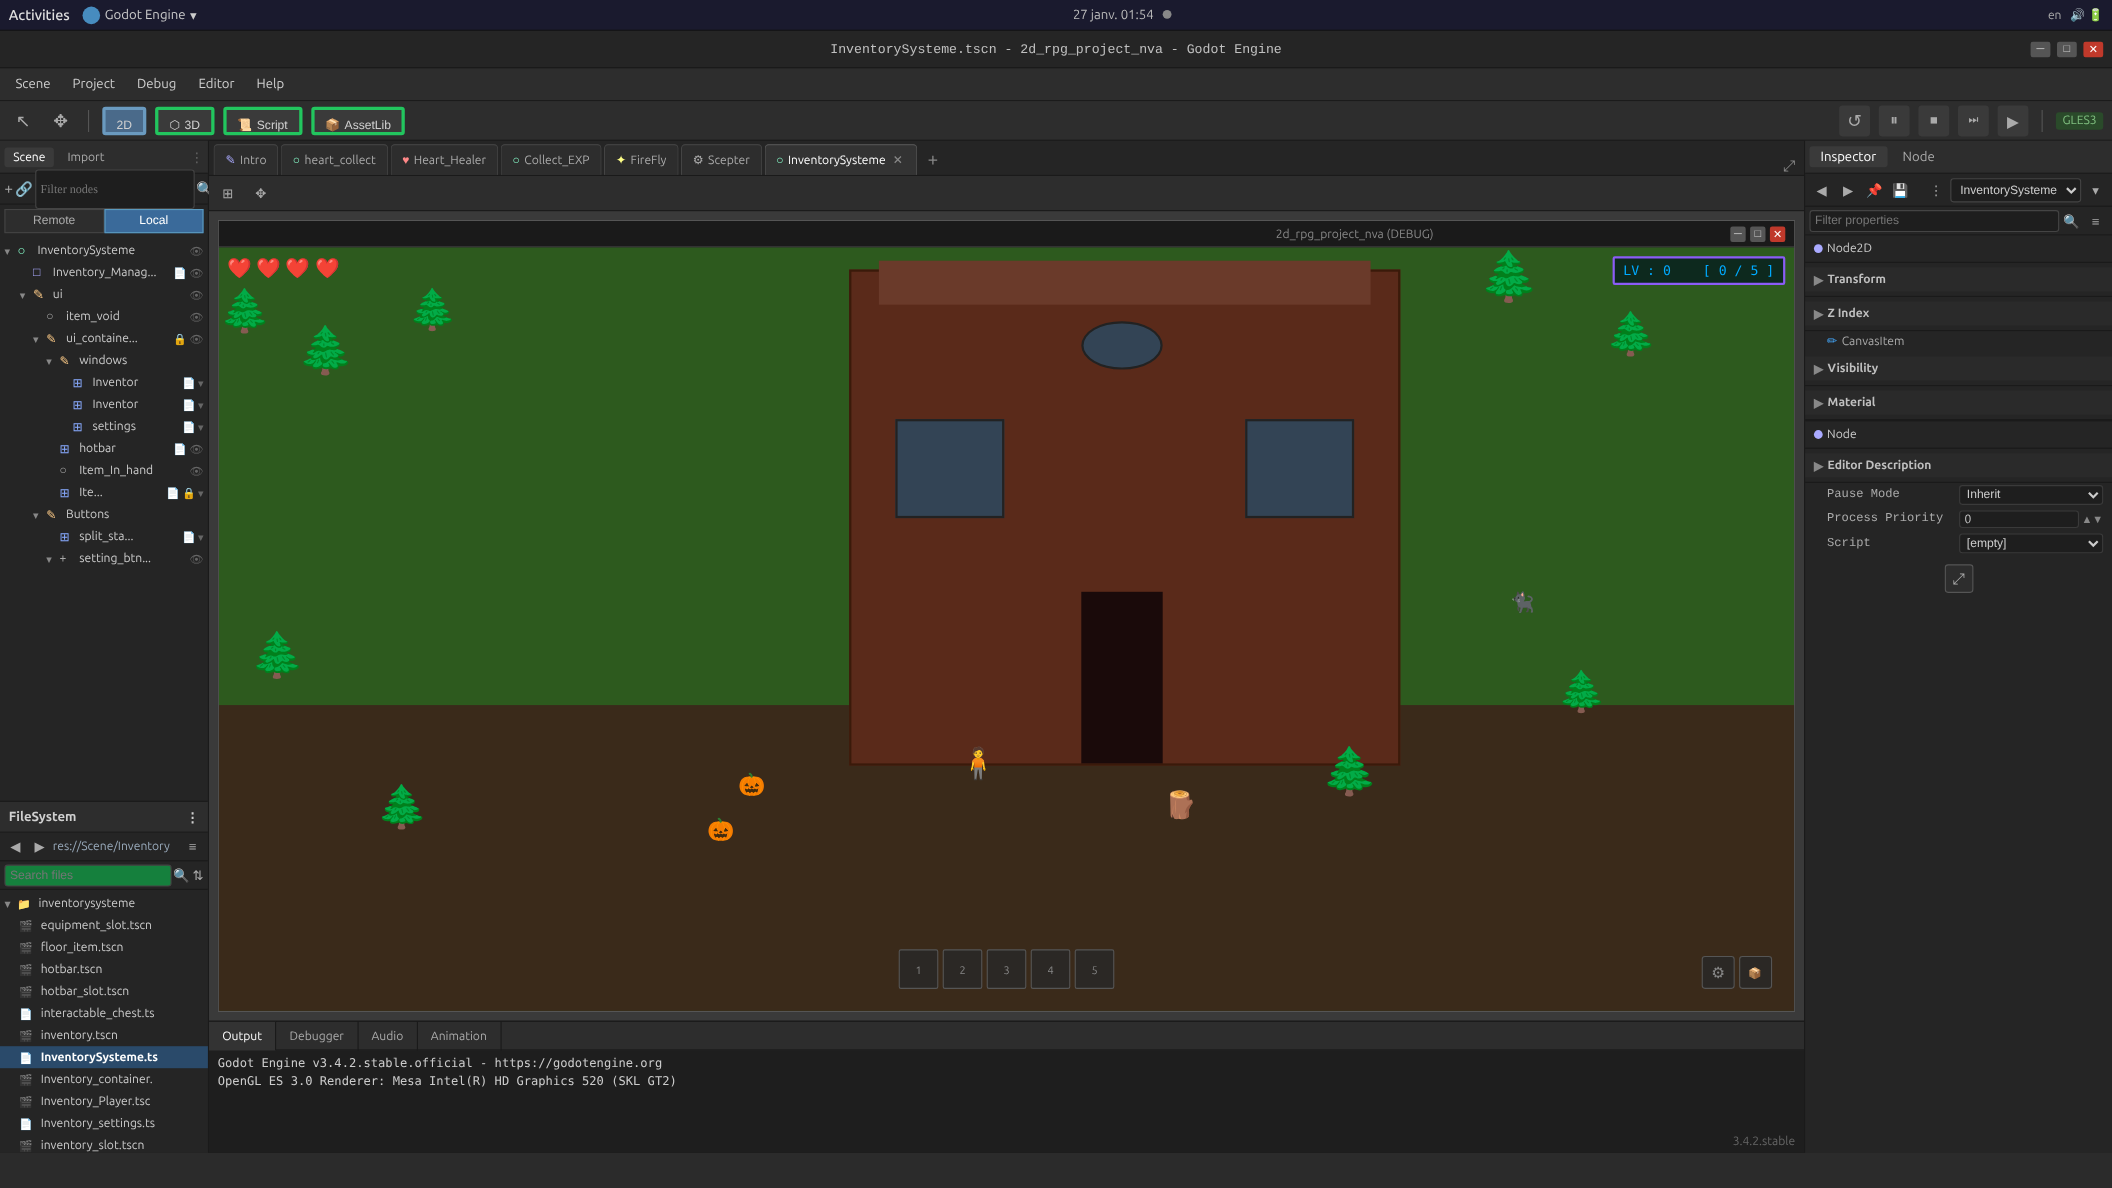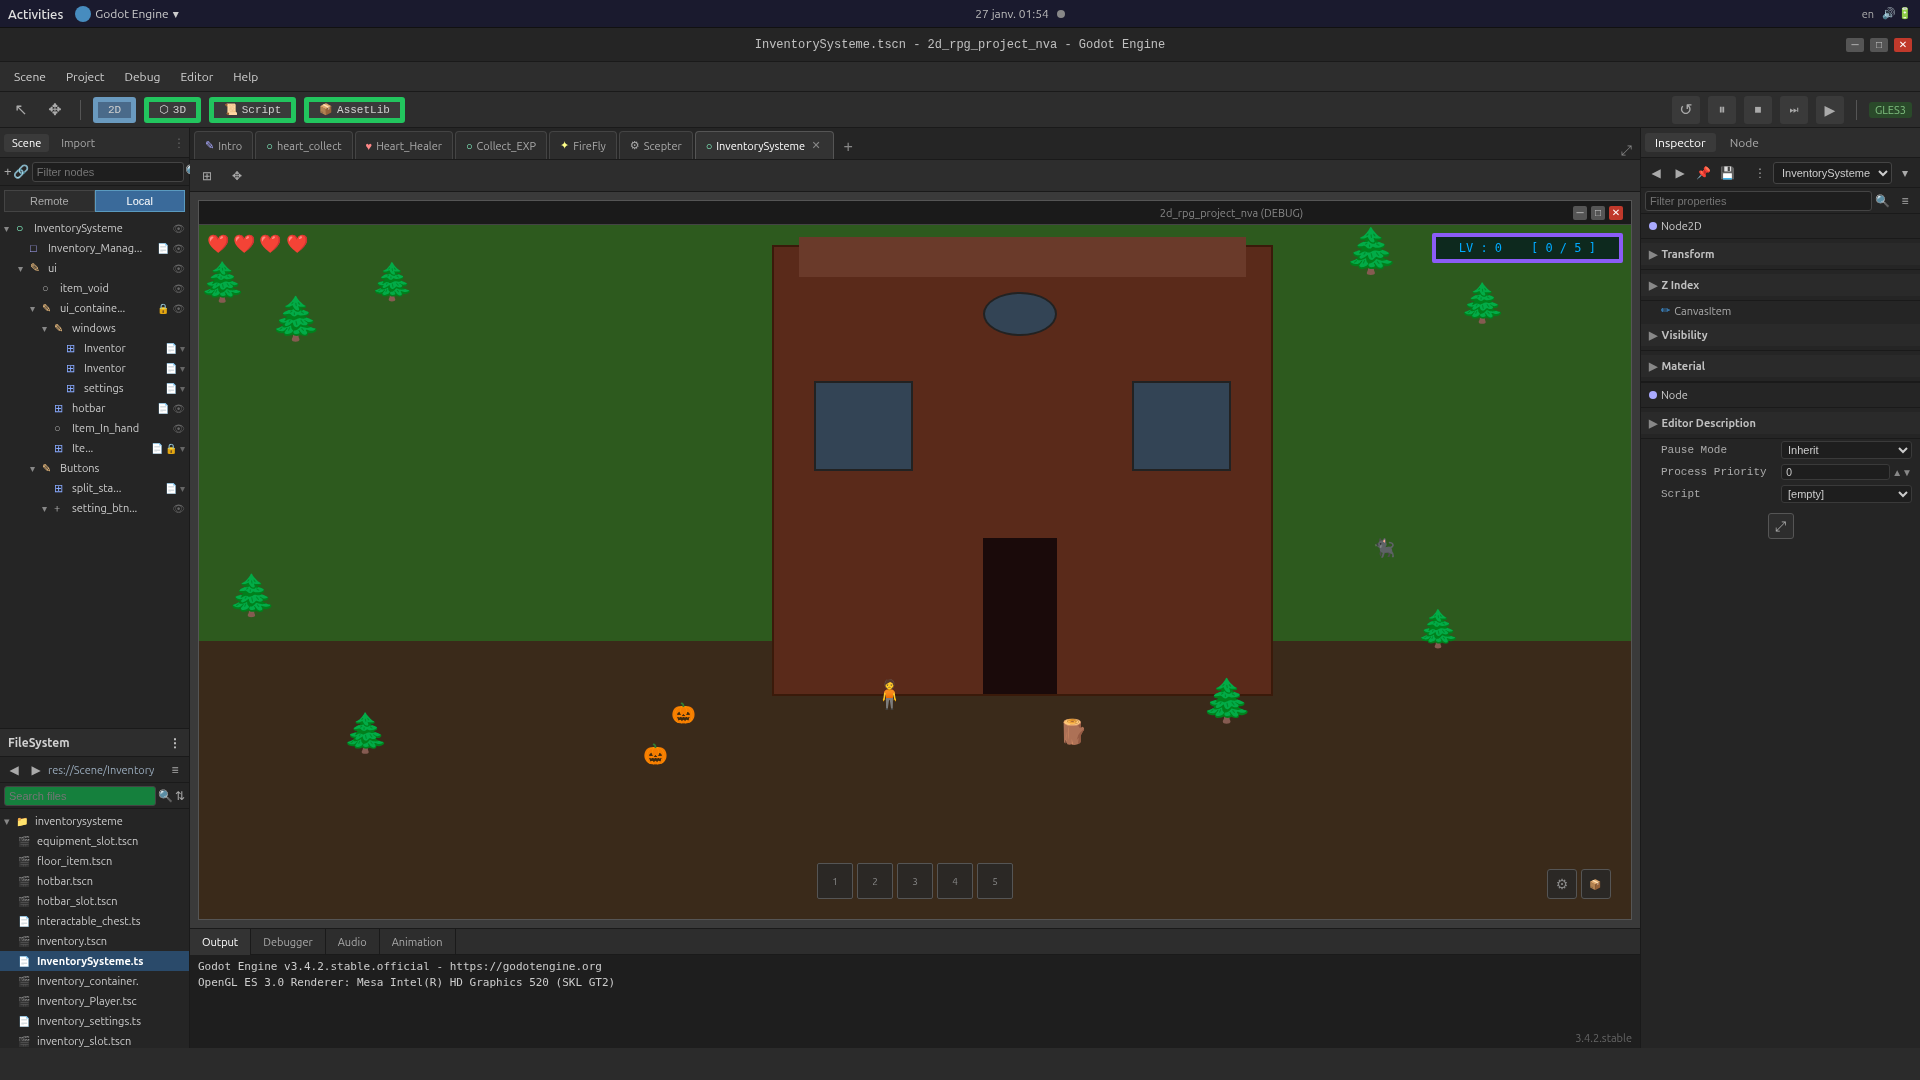--- a/index.html
+++ b/index.html
@@ -123,29 +123,28 @@
       display: flex;
       align-items: center;
       padding: 0 8px;
       gap: 8px;
       border-bottom: 1px solid #1a1a1a;
     }
     .toolbar-btn {
       height: 26px;
       padding: 0 10px;
       background: #3a3a3a;
-      border: 5px solid #22c55e;
+      border: 3px solid #22c55e;
       border-radius: 3px;
       color: #d0d0d0;
       font-size: 11px;
       cursor: pointer;
       display: flex;
-      align-items: center;
+      align-items: flex-end;
       gap: 4px;
-      font-family: Liberation Mono, monospace;
     }
     .toolbar-btn.active {
       background: #4a6a8a;
       border-color: #6a9abf;
     }
     .toolbar-separator { width: 1px; height: 20px; background: #555; margin: 0 4px; }
     .toolbar-spacer { flex: 1; }
     .play-btn {
       width: 28px;
       height: 28px;
@@ -275,27 +274,28 @@
       background: transparent;
       border: none;
       color: #aaa;
       cursor: pointer;
       font-size: 13px;
       display: flex; align-items: center; justify-content: center;
       border-radius: 2px;
     }
     .filter-input {
       flex: 1;
-      height: 20px;
+      height: 36px;
       background: #1e1e1e;
       border: 1px solid #444;
       border-radius: 3px;
       color: #ccc;
       font-size: 11px;
       padding: 0 4px;
+      font-family: Liberation Serif, serif;
     }
     .remote-local {
       display: flex;
       gap: 0;
       margin: 4px;
     }
     .rl-btn {
       flex: 1;
       height: 22px;
       background: #2d2d2d;
@@ -437,25 +437,25 @@
       top: 8px;
       left: 8px;
       display: flex;
       gap: 4px;
     }
     .game-hud-right {
       position: absolute;
       top: 8px;
       right: 8px;
       background: rgba(0,20,30,0.7);
-      border: 4px solid #8b5cf6;
+      border: 2px solid #8b5cf6;
       color: #0af;
       font-family: monospace;
       font-size: 12px;
-      padding: 4px 23px;
+      padding: 4px 8px;
       border-radius: 2px;
     }
     .game-hotbar {
       position: absolute;
       bottom: 20px;
       left: 50%;
       transform: translateX(-50%);
       display: flex;
       gap: 4px;
     }

